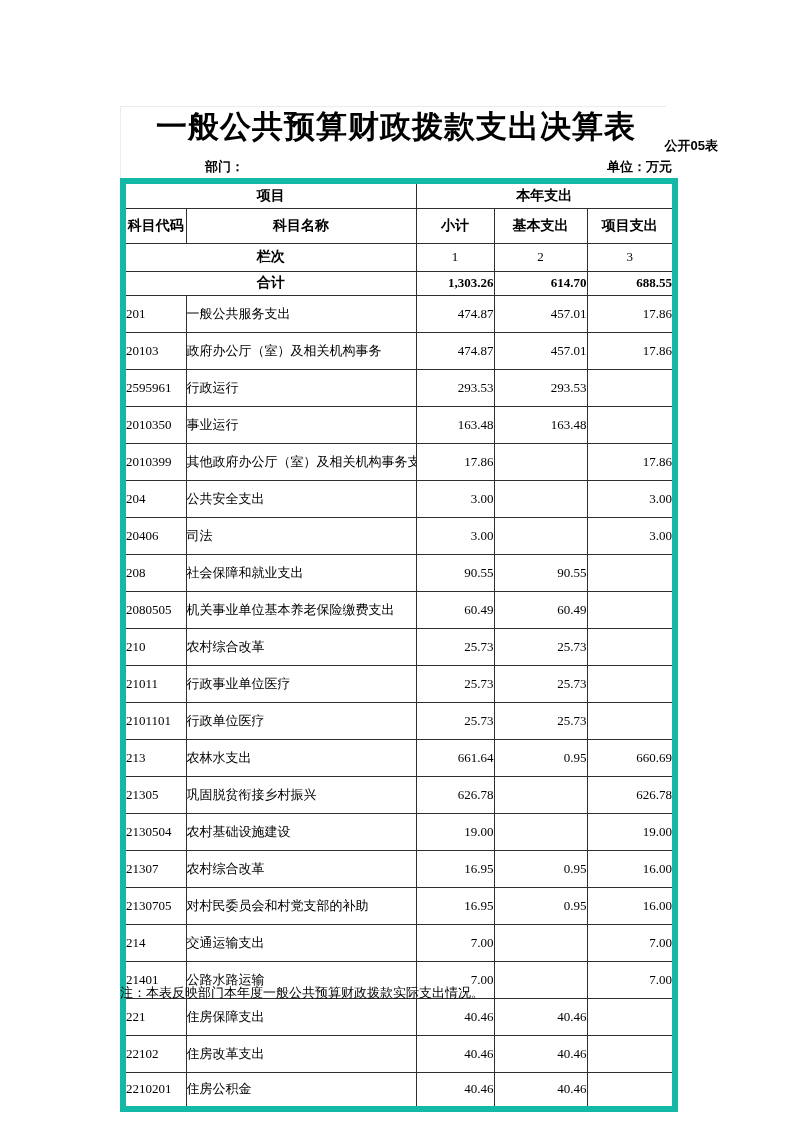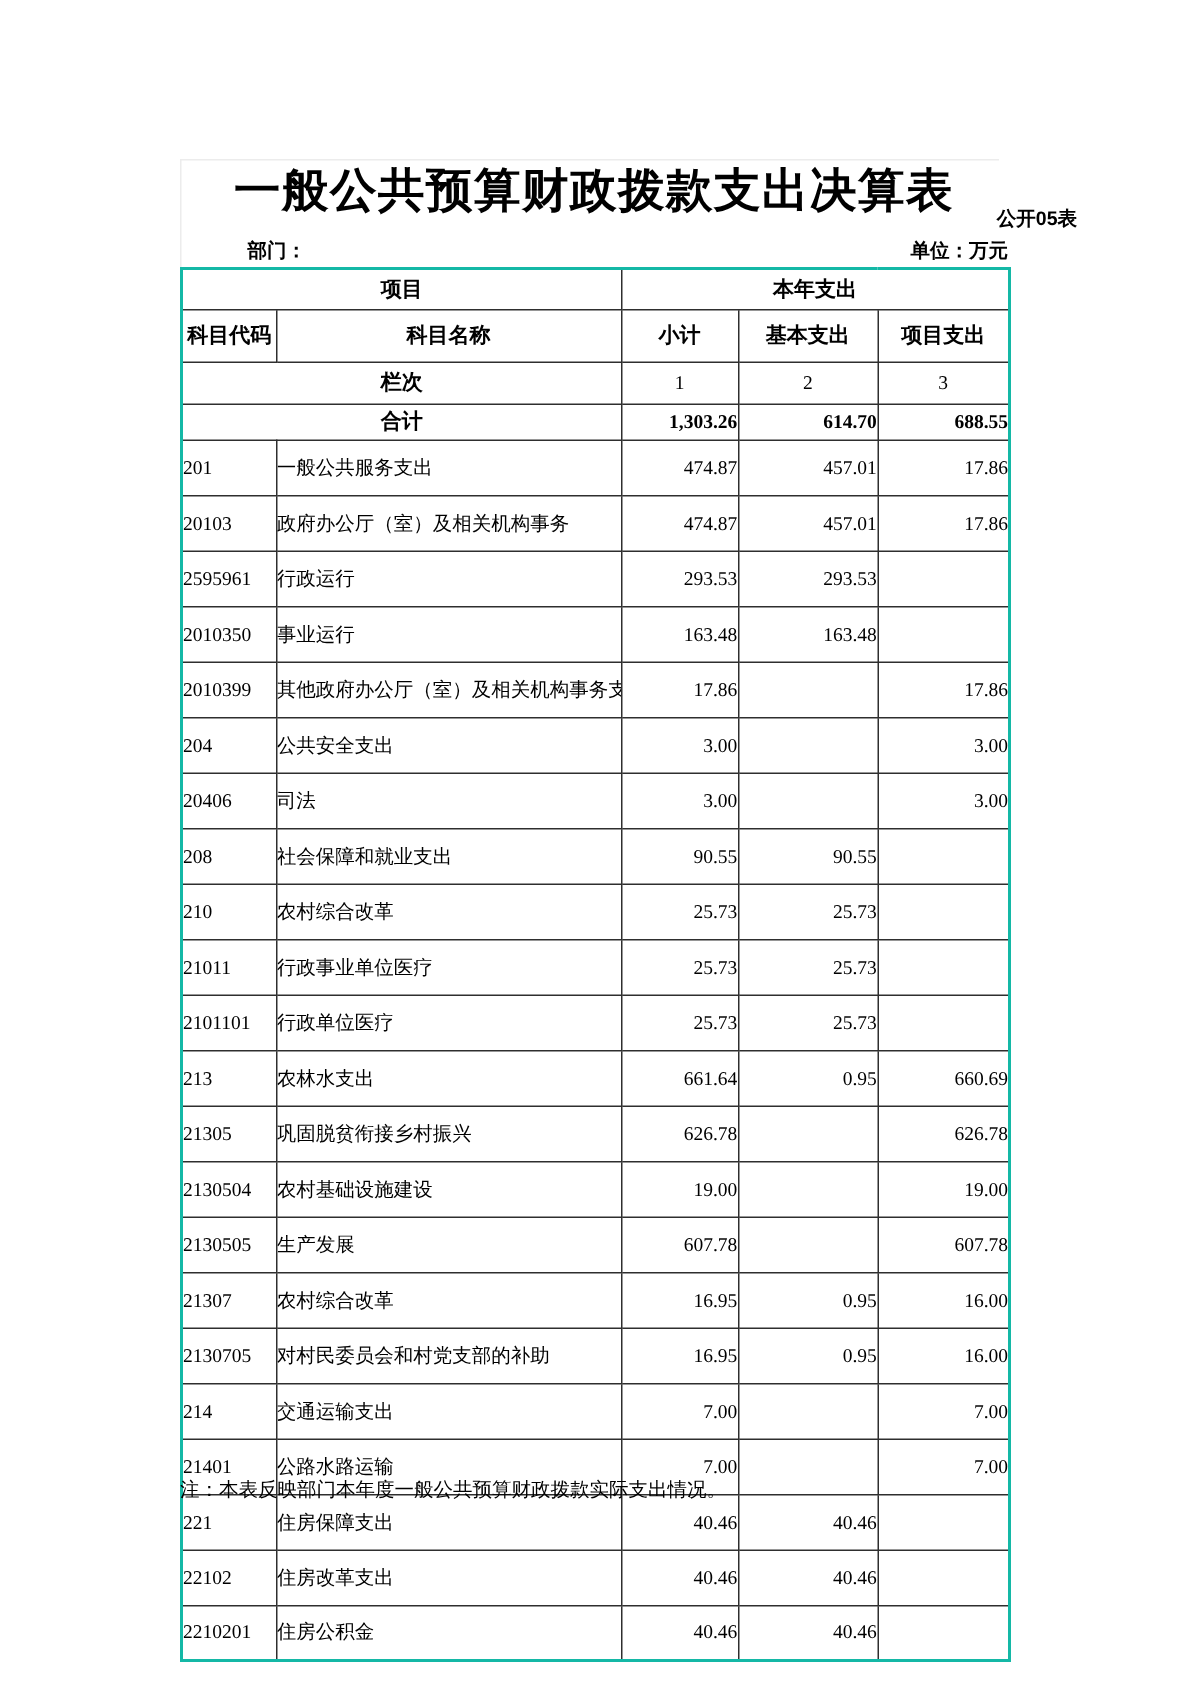--- a/index.html
+++ b/index.html
@@ -51,30 +51,30 @@
     position: absolute;
     left: 120px;
     top: 158px;
     width: 552px;
     display: flex;
     justify-content: space-between;
     font-family: "Liberation Sans", "DejaVu Sans", sans-serif;
     font-weight: bold;
     font-size: 13px;
   }
-  .meta-line .dept { padding-left: 45px; }
+  .meta-line .dept { padding-left: 85px; }
 
   table.budget {
     position: absolute;
     left: 120px;
     top: 178px;
     width: 552px;
     border-collapse: collapse;
     table-layout: fixed;
-    border: 2px solid #14b8a6;
+    border: 6px solid #14b8a6;
     font-size: 13px;
   }
   table.budget td, table.budget th {
     border: 1px solid #2e2e2e;
     padding: 0;
     overflow: hidden;
     vertical-align: middle;
   }
   tr.hrow1 { height: 27px; }
   tr.hrow2 { height: 35px; }
@@ -226,20 +226,27 @@
 
   <tr class="data-row">
     <td class="code">208</td>
     <td class="name">社会保障和就业支出</td>
     <td class="num">90.55</td>
     <td class="num">90.55</td>
     <td class="num"></td>
   </tr>
 
 
+  <tr class="data-row">
+    <td class="code">2080505</td>
+    <td class="name">机关事业单位基本养老保险缴费支出</td>
+    <td class="num">60.49</td>
+    <td class="num">60.49</td>
+    <td class="num"></td>
+  </tr>
 
   <tr class="data-row">
     <td class="code">210</td>
     <td class="name">农村综合改革</td>
     <td class="num">25.73</td>
     <td class="num">25.73</td>
     <td class="num"></td>
   </tr>
 
   <tr class="data-row">
@@ -275,27 +282,20 @@
   </tr>
 
   <tr class="data-row">
     <td class="code">2130504</td>
     <td class="name">农村基础设施建设</td>
     <td class="num">19.00</td>
     <td class="num"></td>
     <td class="num">19.00</td>
   </tr>
 
-  <tr class="data-row">
-    <td class="code">2130505</td>
-    <td class="name">生产发展</td>
-    <td class="num">607.78</td>
-    <td class="num"></td>
-    <td class="num">607.78</td>
-  </tr>
 
   <tr class="data-row">
     <td class="code">21307</td>
     <td class="name">农村综合改革</td>
     <td class="num">16.95</td>
     <td class="num">0.95</td>
     <td class="num">16.00</td>
   </tr>
 
   <tr class="data-row">

